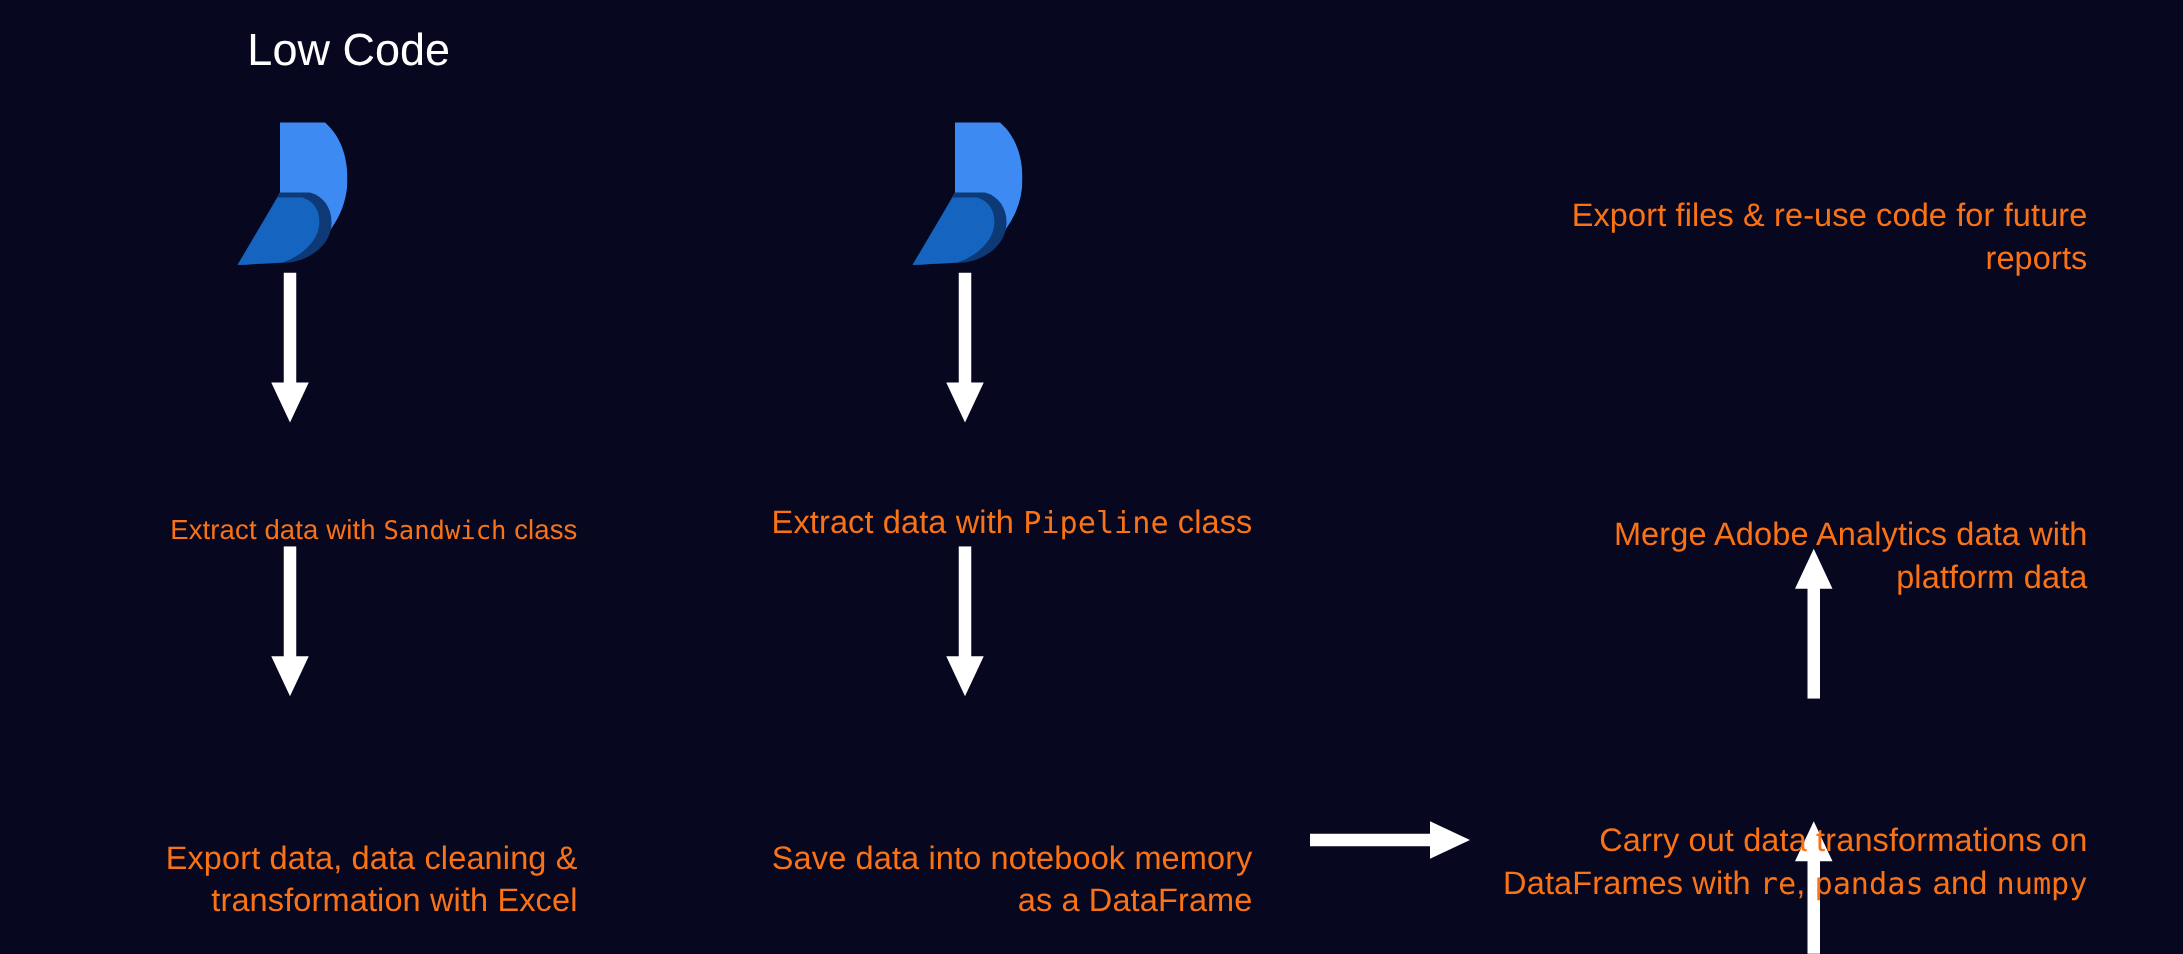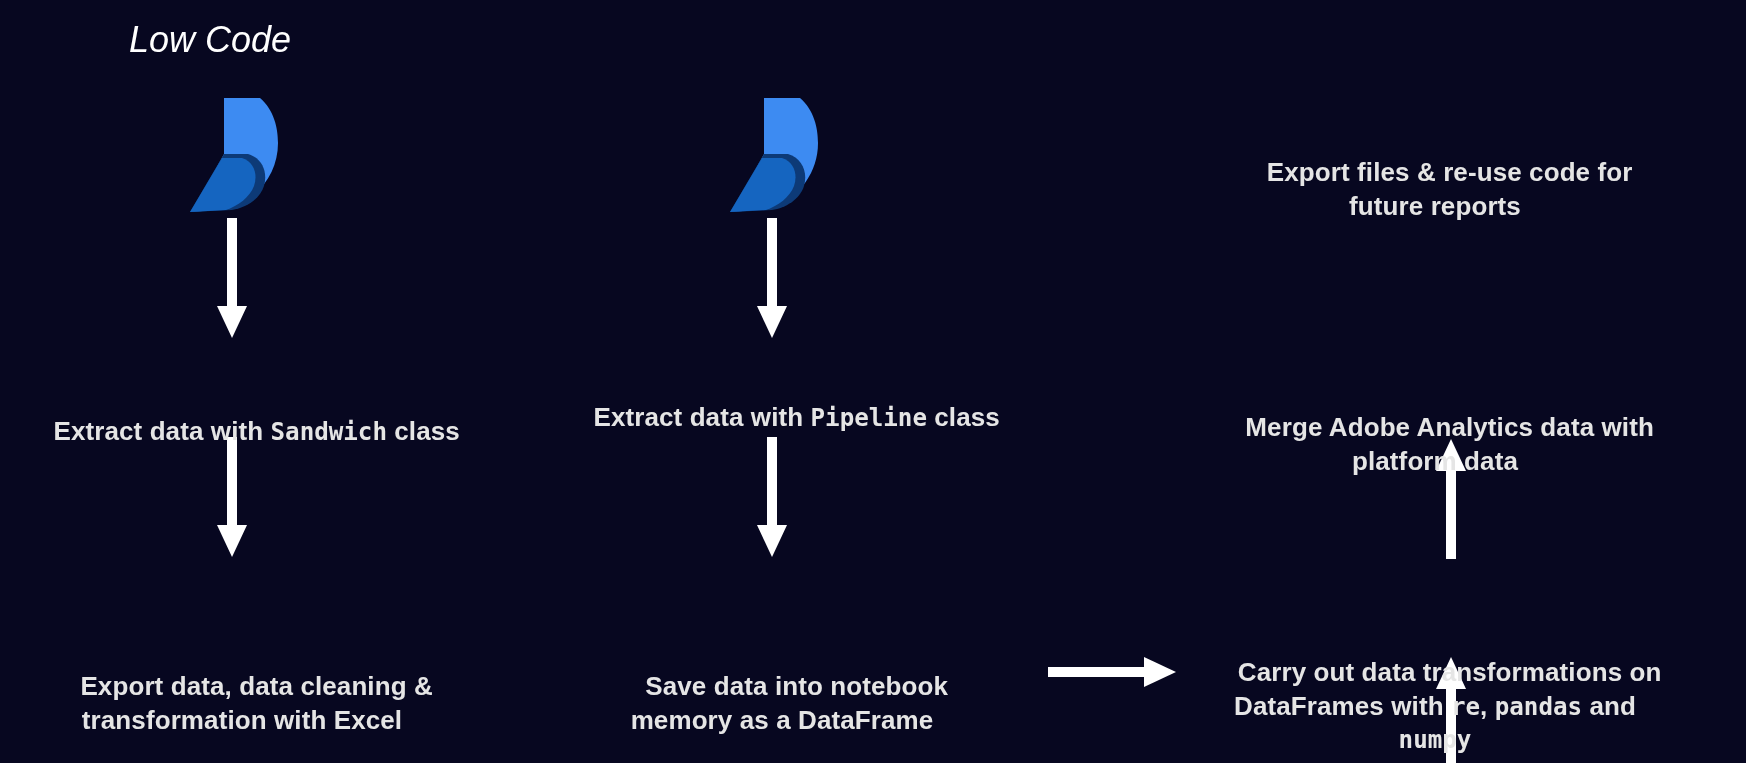--- a/index.html
+++ b/index.html
@@ -17,37 +17,36 @@
   }
   .canvas {
     position: absolute;
     inset: 0;
     background: #070720;
   }
 
   
   .node-text {
     position: absolute;
-    text-align: center;
-    color: #e5e5e5;
+    text-align: right;
+    color: #f97316;
     font-family: "Liberation Sans", sans-serif;
-    font-weight: 700;
+    font-weight: 400;
     line-height: 1.30;
     letter-spacing: 0.1px;
     white-space: pre-wrap;
   }
   .col-heading {
     position: absolute;
-    text-align: center;
+    text-align: right;
     color: #ffffff;
     font-size: 36px;
     font-weight: 400;
     line-height: 1.2;
     font-family: "Liberation Sans", sans-serif;
-    font-style: italic;
   }
   .mono {
     font-family: "DejaVu Sans Mono", "Liberation Mono", monospace;
     font-size: 0.93em;
     letter-spacing: 0px;
   }
 
   
   .logo {
     position: absolute;
@@ -74,21 +73,21 @@
   #arrow-low-1  { left: 215px; top: 218px; }
   #arrow-low-2  { left: 215px; top: 437px; }
   #arrow-high-1 { left: 755px; top: 218px; }
   #arrow-high-2 { left: 755px; top: 437px; }
 
   #arrow-mid-to-right { left: 1048px; top: 655px; }
 
   #arrow-right-up-1 { left: 1434px; top: 655px; }
   #arrow-right-up-2 { left: 1434px; top: 437px; }
 
-  #txt-low-1  { left: 22px;  top: 381px; width: 440px; font-size: 26px; }
+  #txt-low-1  { left: 22px;  top: 381px; width: 440px; font-size: 22px; }
   #txt-low-2  { left: 22px;  top: 636px; width: 440px; font-size: 26px; }
 
   #txt-high-1 { left: 562px; top: 367px; width: 440px; font-size: 26px; }
   #txt-high-2 { left: 562px; top: 636px; width: 440px; font-size: 26px; }
 
   #txt-right-1 { left: 1200px; top: 122px; width: 470px; font-size: 26px; }
   #txt-right-2 { left: 1200px; top: 377px; width: 470px; font-size: 26px; }
   #txt-right-3 { left: 1200px; top: 622px; width: 470px; font-size: 26px; }
 </style>
 </head>

